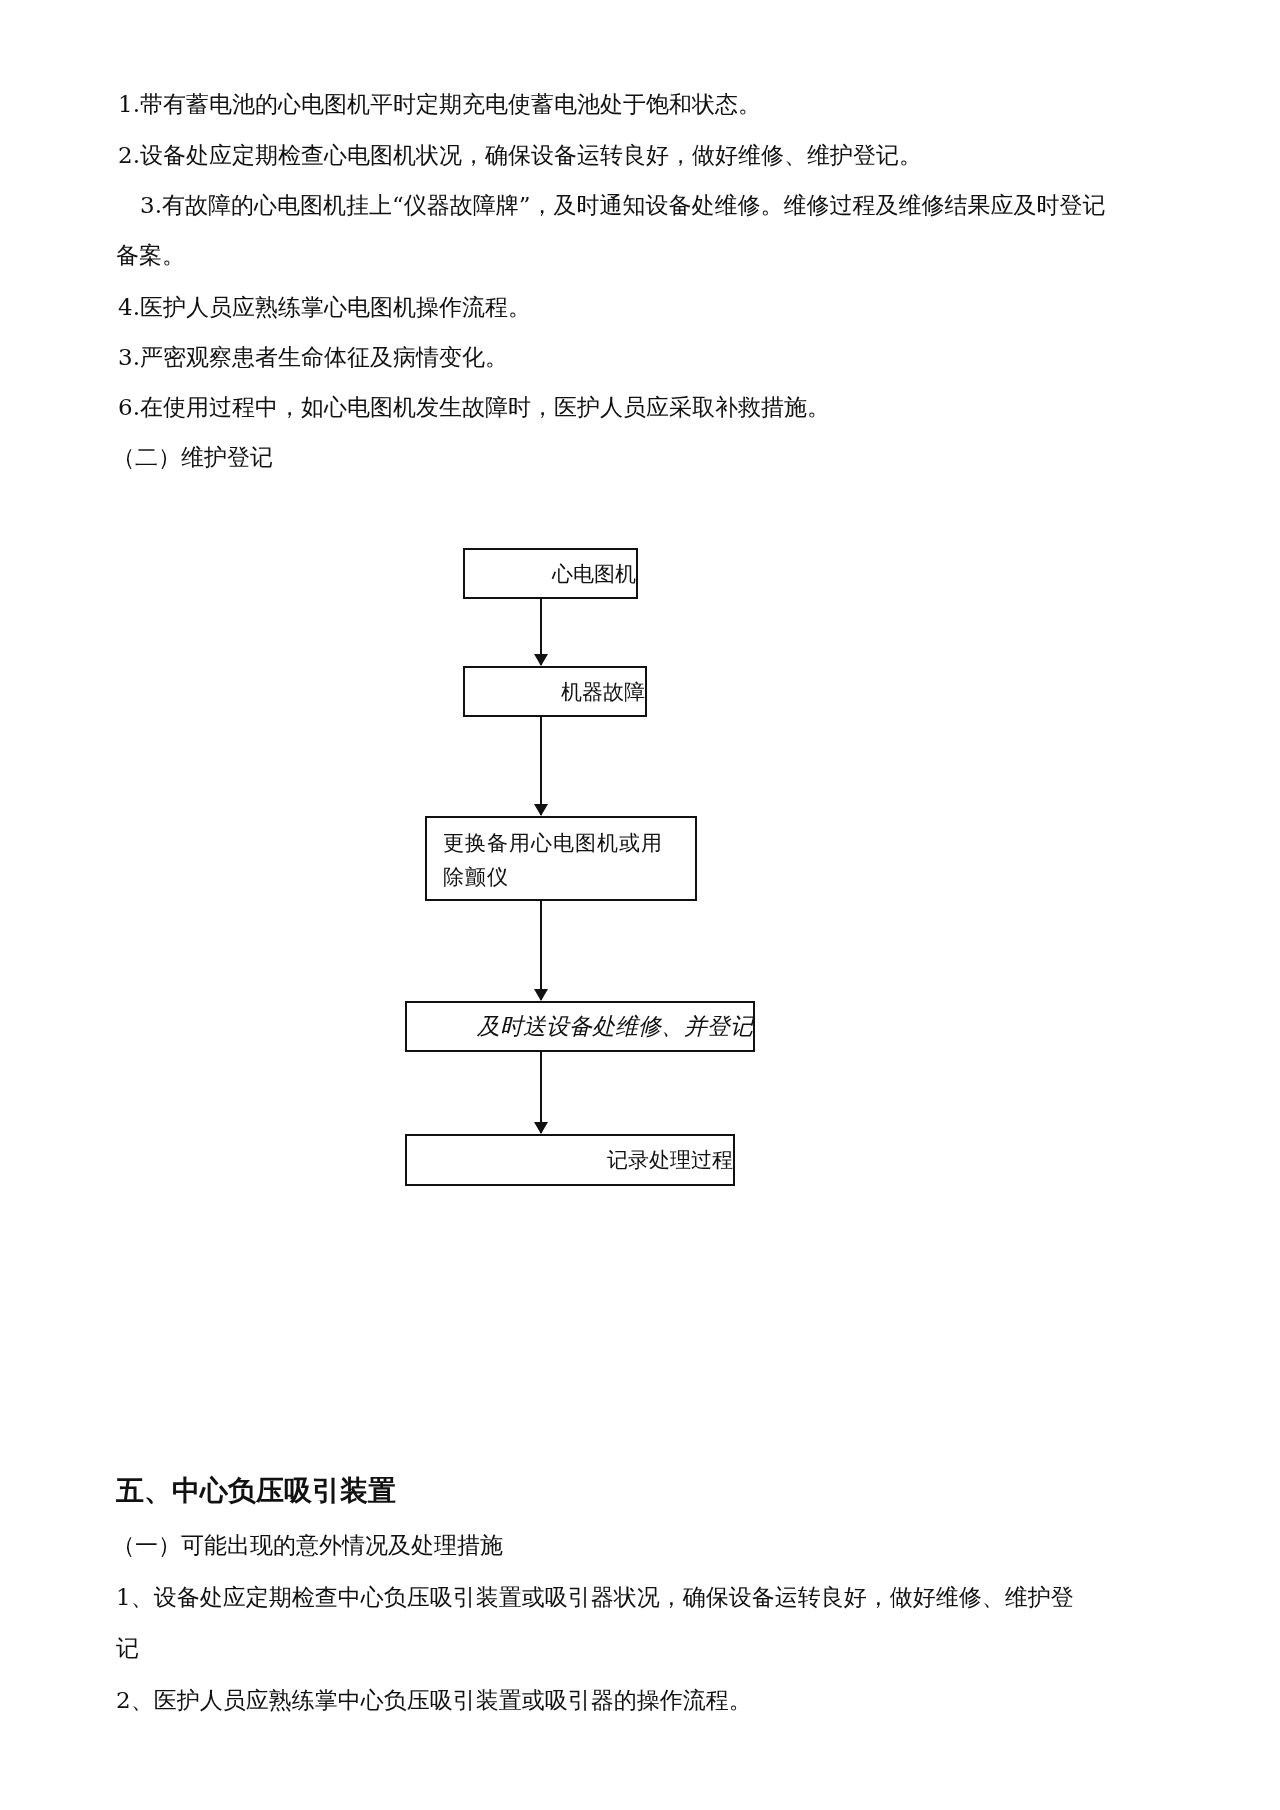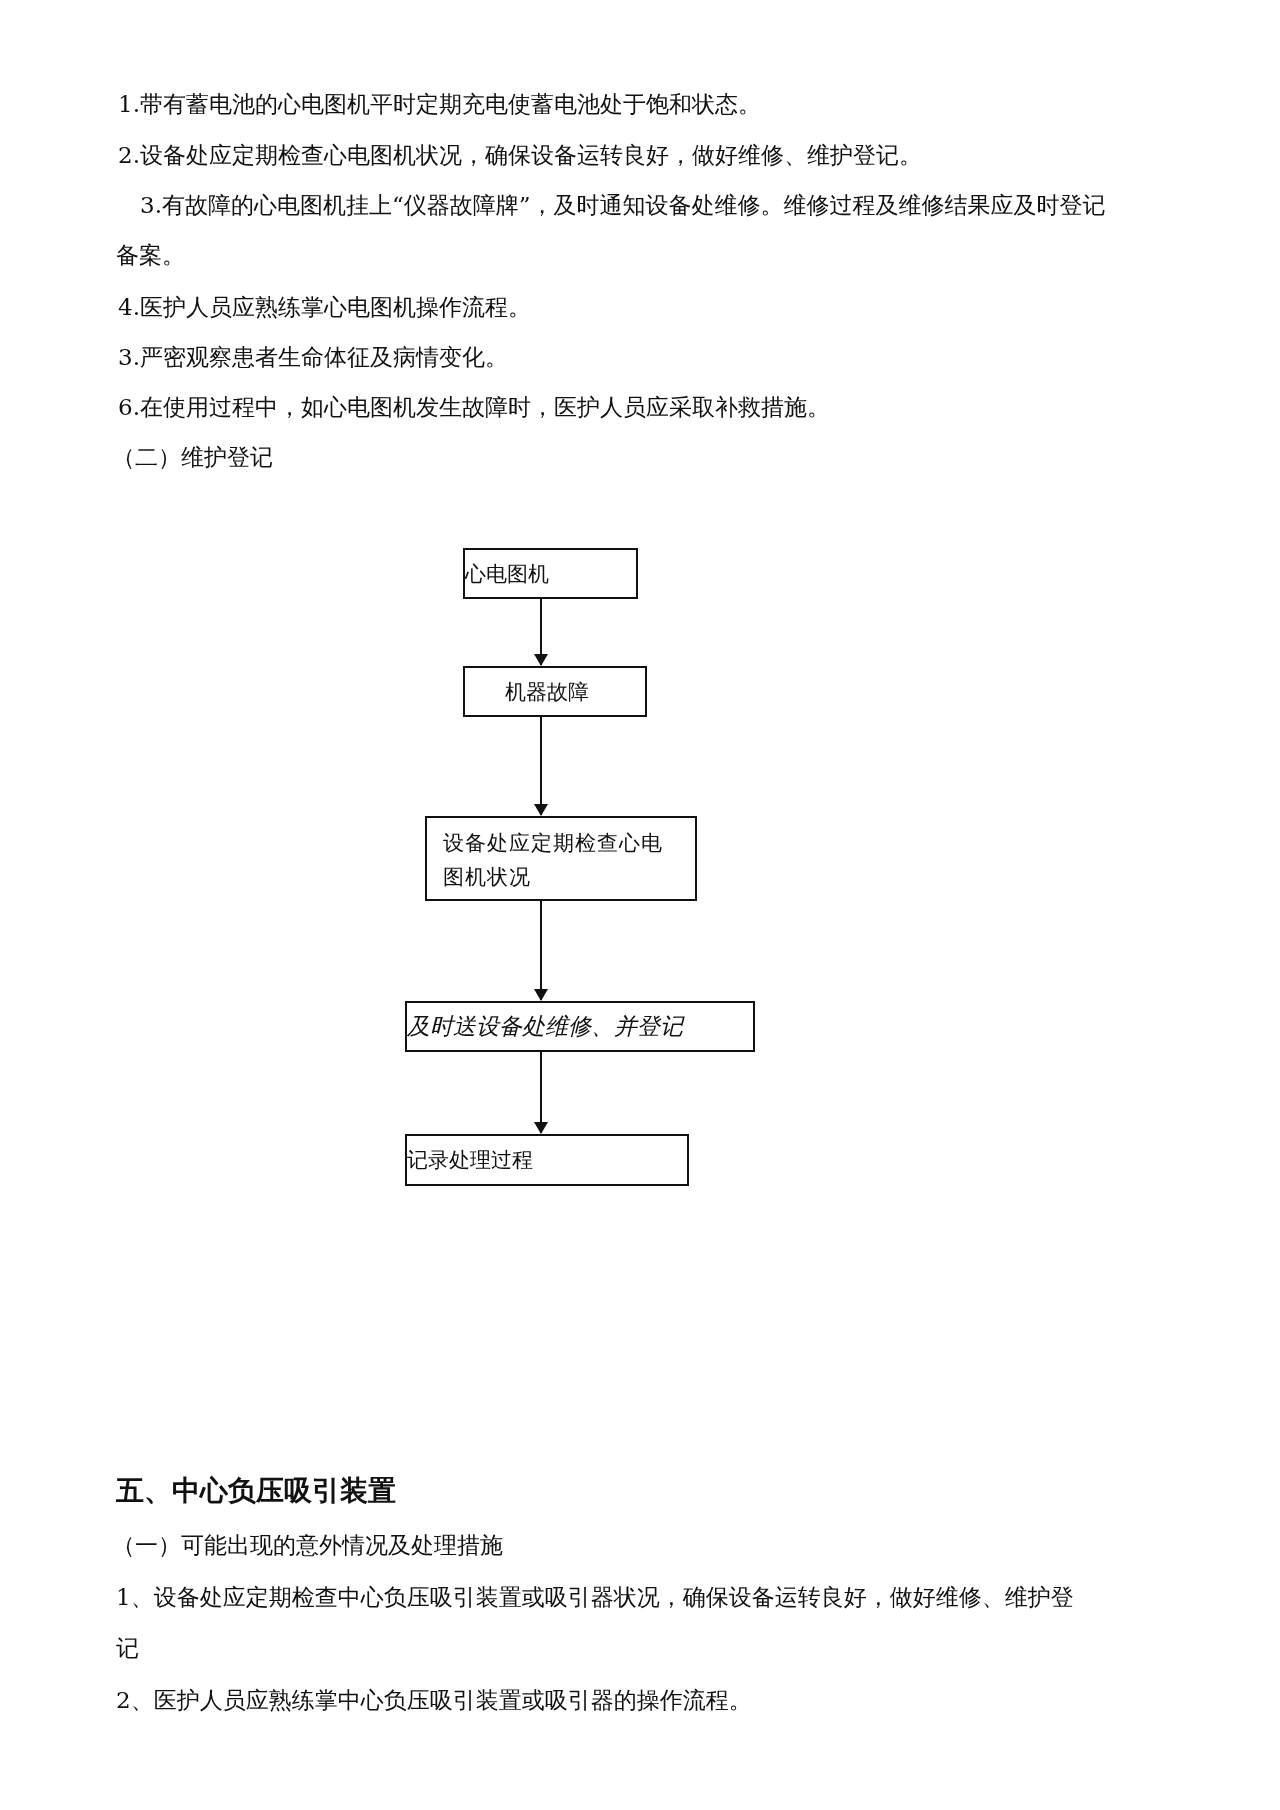--- a/index.html
+++ b/index.html
@@ -3,21 +3,21 @@
 <meta charset="utf-8">
 <style>
   html, body { margin: 0; padding: 0; background: #ffffff; }
   body { width: 1280px; height: 1810px; position: relative; overflow: hidden;
          font-family: "DejaVu Serif", "Liberation Serif", serif; color: #111; }
   .line { position: absolute; left: 118px; font-size: 23px; line-height: 30px; white-space: nowrap; }
   .line.cont { left: 116px; }
   .heading { position: absolute; left: 116px; font-size: 28px; font-weight: bold;
              font-family: "DejaVu Sans", "Liberation Sans", sans-serif; white-space: nowrap; text-align: right; }
   .box { position: absolute; border: 2px solid #111; box-sizing: border-box; background: #fff;
-         display: flex; align-items: center; justify-content: flex-start; font-size: 21px; }
+         display: flex; align-items: center; justify-content: flex-end; font-size: 21px; }
   .box.left { justify-content: flex-start; align-items: flex-start; padding: 8px 16px; line-height: 34px; white-space: normal; }
   .arrow { position: absolute; width: 2px; background: #111; }
   .arrow::after { content: ""; position: absolute; left: -6px; bottom: -1px;
                   border-left: 7px solid transparent; border-right: 7px solid transparent; border-top: 12px solid #111; }
 </style>
 </head>
 <body>
 
 <div class="line" style="top:89px;">1.带有蓄电池的心电图机平时定期充电使蓄电池处于饱和状态。</div>
 <div class="line" style="top:140px;">2.设备处应定期检查心电图机状况，确保设备运转良好，做好维修、维护登记。</div>
@@ -33,30 +33,30 @@
     <span>心电图机</span>
   </div>
   <div class="arrow" style="left:540px; top:599px; height:66px;"></div>
 
   <div class="box" style="left:463px; top:666px; width:184px; height:51px;padding-left:40px;">
     <span>机器故障</span>
   </div>
   <div class="arrow" style="left:540px; top:717px; height:98px;"></div>
 
   <div class="box left" style="left:425px; top:816px; width:272px; height:85px;">
-    <span style="display:block; width:235px; letter-spacing:1px;">设备处应定期检查心电图机状况</span>
+    <span style="display:block; width:235px; letter-spacing:1px;">更换备用心电图机或用除颤仪</span>
   </div>
   <div class="arrow" style="left:540px; top:901px; height:99px;"></div>
 
   <div class="box" style="left:405px; top:1001px; width:350px; height:51px; font-size:23px;font-style:italic;">
     <span>及时送设备处维修、并登记</span>
   </div>
   <div class="arrow" style="left:540px; top:1052px; height:81px;"></div>
 
-  <div class="box" style="left:405px; top:1134px; width:284px; height:52px;">
+  <div class="box" style="left:405px; top:1134px; width:330px; height:52px;">
     <span>记录处理过程</span>
   </div>
 </div>
 
 <div class="heading" style="top:1472px;">五、中心负压吸引装置</div>
 <div class="line" style="top:1530px; left:112px;">（一）可能出现的意外情况及处理措施</div>
 <div class="line" style="top:1582px; left:116px;">1、设备处应定期检查中心负压吸引装置或吸引器状况，确保设备运转良好，做好维修、维护登</div>
 <div class="line" style="top:1633px; left:116px;">记</div>
 <div class="line" style="top:1685px; left:116px;">2、医护人员应熟练掌中心负压吸引装置或吸引器的操作流程。</div>
 

